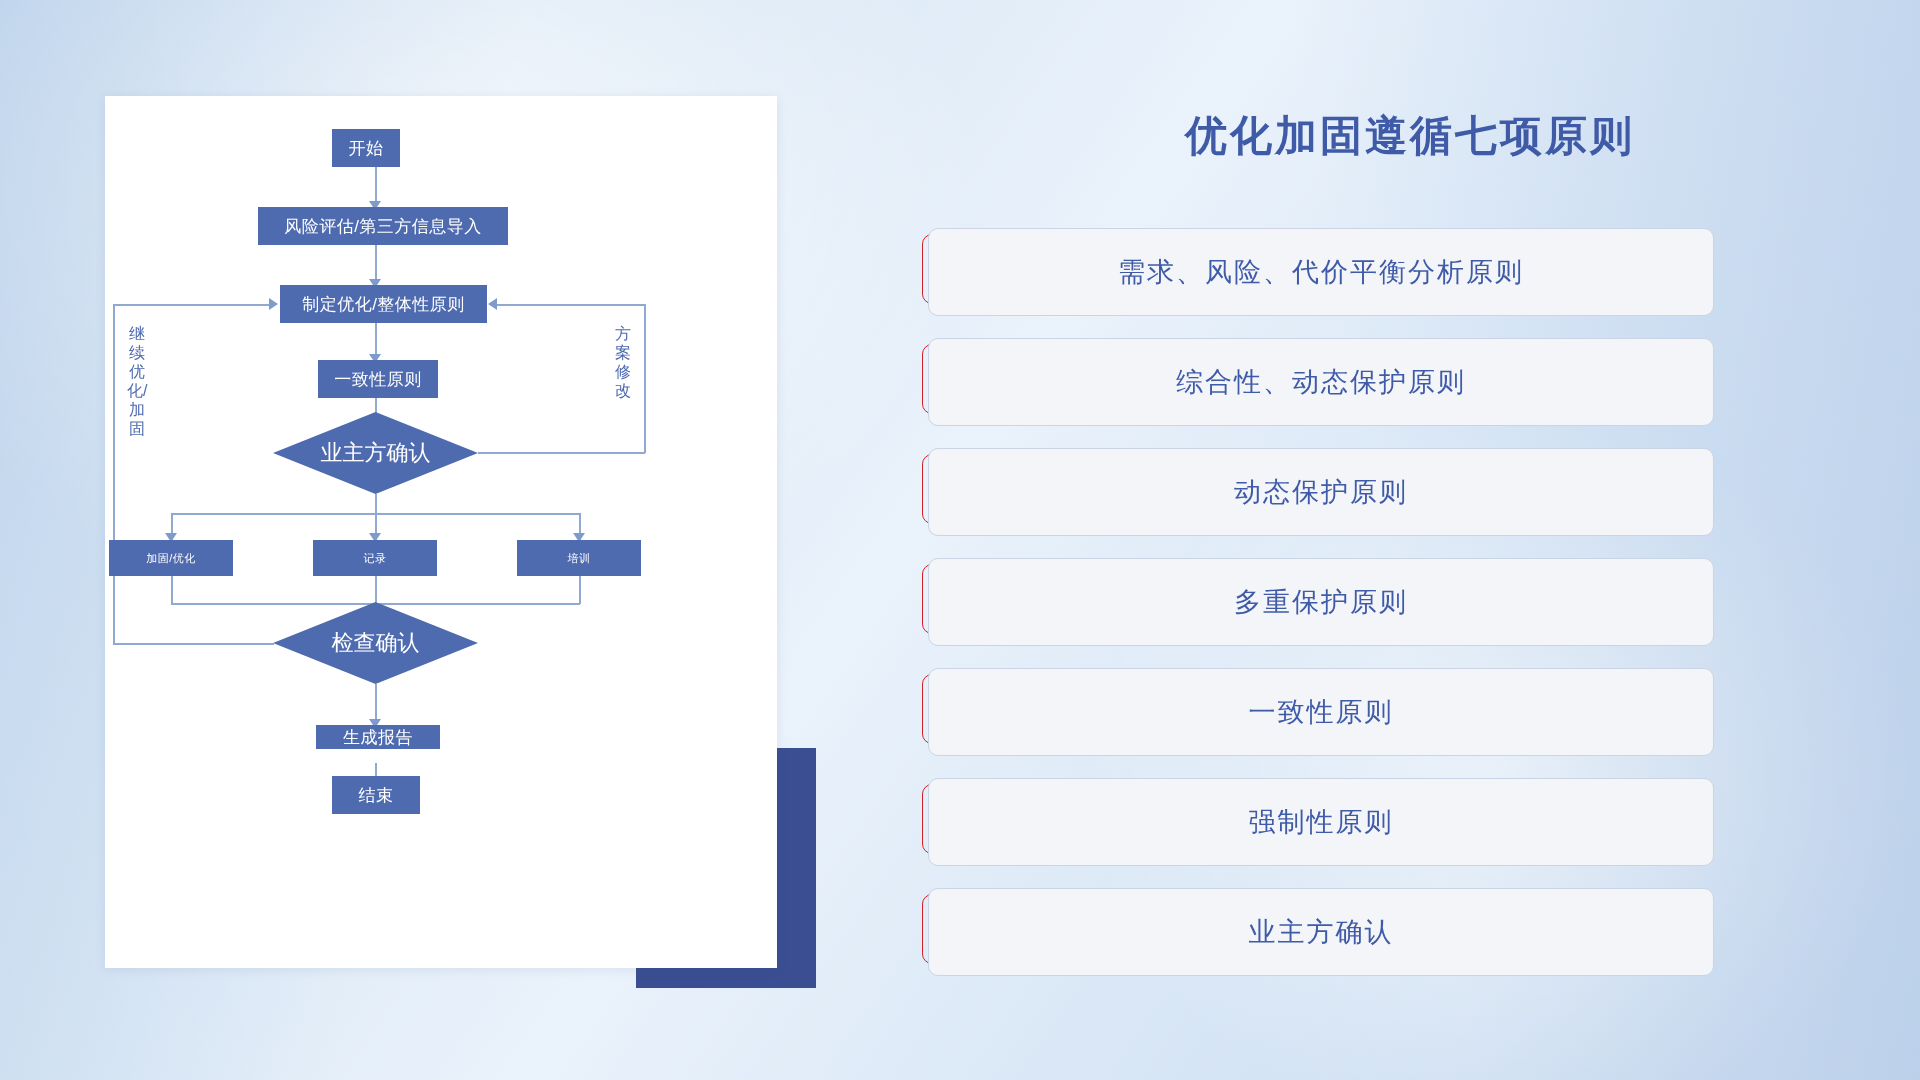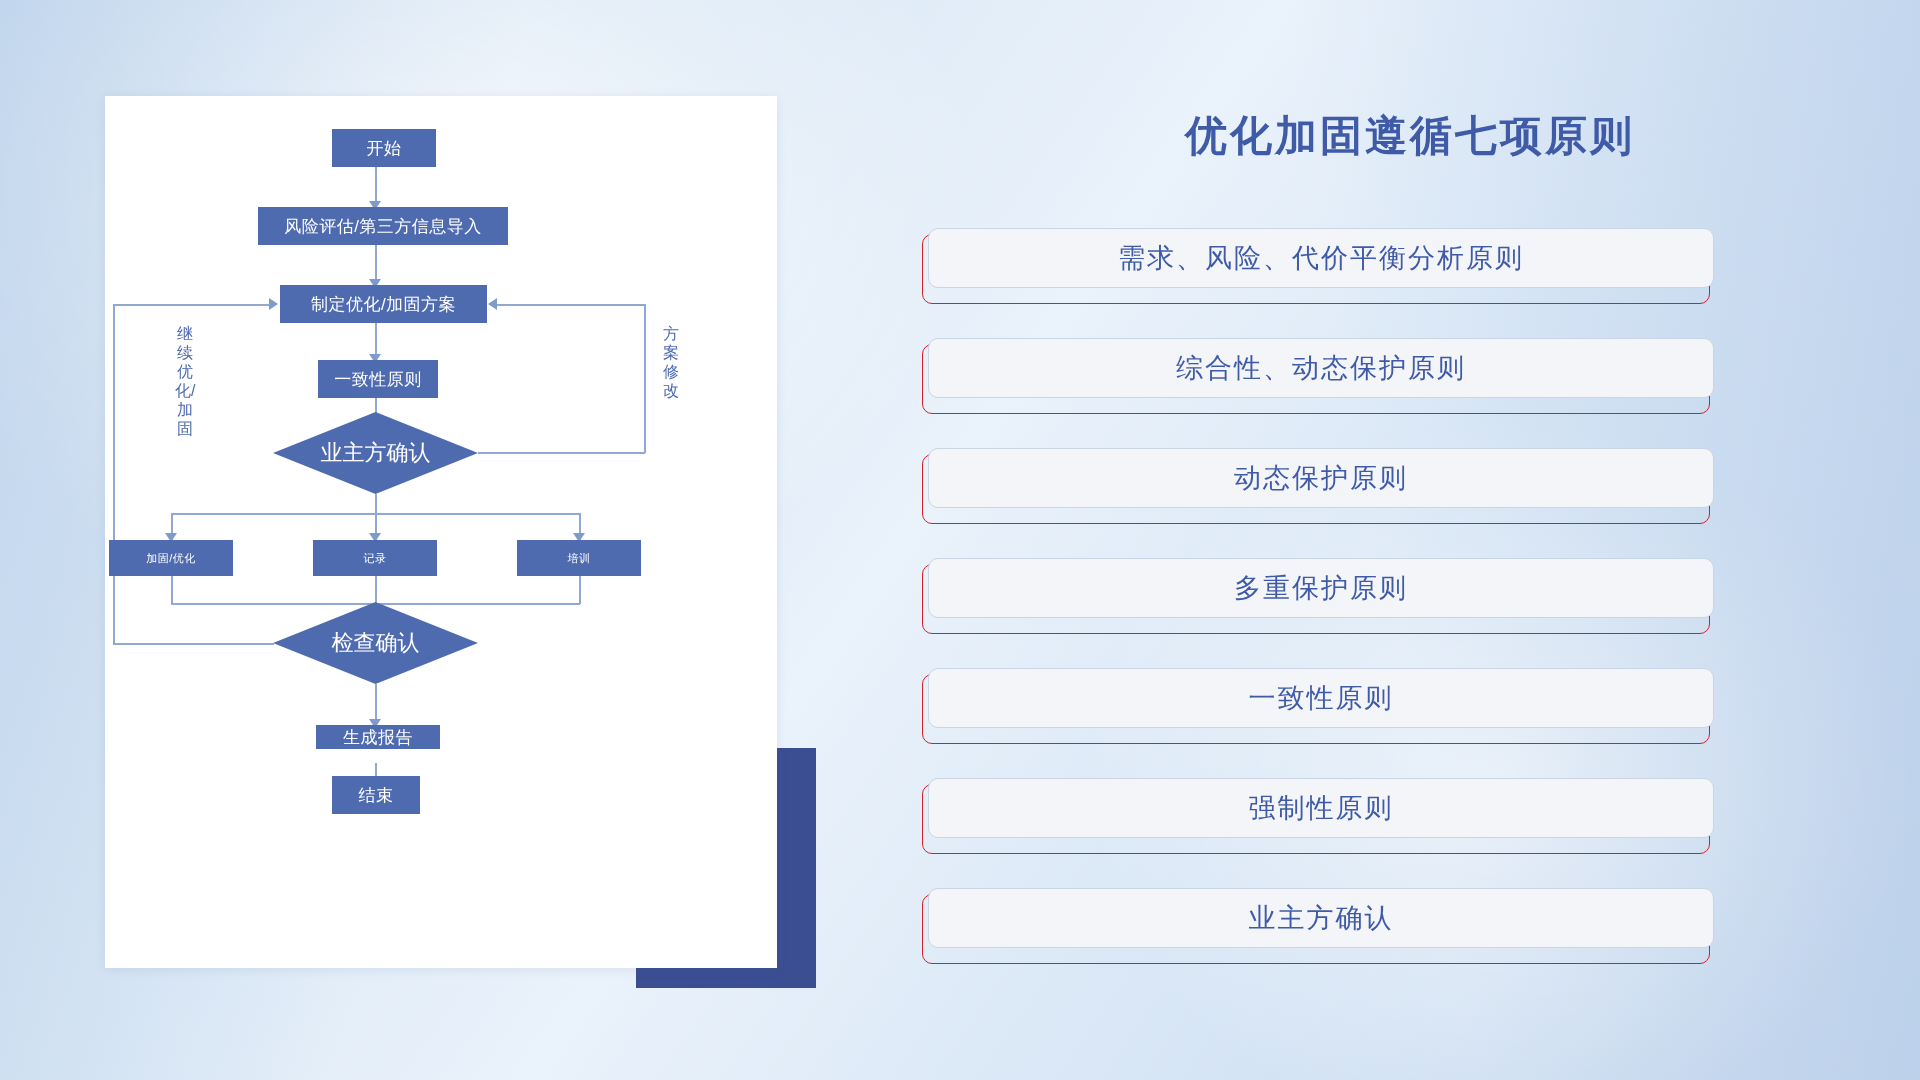--- a/index.html
+++ b/index.html
@@ -124,21 +124,20 @@
   }
 
   .side-label {
     position: absolute;
     color: #4f6bb0;
     font-size: 16px;
     line-height: 19px;
     width: 20px;
     text-align: center;
     word-break: break-all;
-    margin-left: 48px;
   }
 
   
   #right-panel {
     position: absolute;
     left: 900px;
     top: 0;
     width: 1020px;
     height: 1080px;
   }
@@ -172,21 +171,21 @@
     height: 68px;
     border: 1.6px solid #d0202a;
     border-radius: 10px;
     background: transparent;
   }
   .principle-pill {
     position: absolute;
     left: 6px;
     top: 0;
     width: 786px;
-    height: 60px;
+    height: 88px;
     box-sizing: border-box;
     background: #f3f5f8;
     border: 1.4px solid #c9d4e4;
     border-radius: 10px;
     display: flex;
     align-items: center;
     justify-content: center;
     color: #3f5ba8;
     font-size: 27px;
     letter-spacing: 2px;
@@ -197,34 +196,34 @@
 <body>
 
 <div id="bg"></div>
 
 <div id="left-panel">
   <div id="shadow-block"></div>
 
   <div id="flow-card">
     <div class="flow-layer">
 
-      <div class="node" style="left:227px; top:33px; width:104px; height:38px;">
+      <div class="node" style="left:227px; top:33px; width:68px; height:38px;">
         <span>开始</span>
       </div>
       <div class="vline" style="left:270px; top:71px; height:40px;"></div>
       <div class="arrow-down" style="left:264px; top:105px;"></div>
 
       <div class="node" style="left:153px; top:111px; width:250px; height:38px;">
         <span>风险评估/第三方信息导入</span>
       </div>
       <div class="vline" style="left:270px; top:149px; height:40px;"></div>
       <div class="arrow-down" style="left:264px; top:183px;"></div>
 
       <div class="node" style="left:175px; top:189px; width:207px; height:38px;">
-        <span>制定优化/加固方案</span>
+        <span>制定优化/整体性原则</span>
       </div>
       <div class="vline" style="left:270px; top:227px; height:38px;"></div>
       <div class="arrow-down" style="left:264px; top:258px;"></div>
 
       <div class="node" style="left:213px; top:264px; width:120px; height:38px;">
         <span>一致性原则</span>
       </div>
       <div class="vline" style="left:270px; top:302px; height:44px;"></div>
       <div class="arrow-down" style="left:264px; top:338px;"></div>
 

